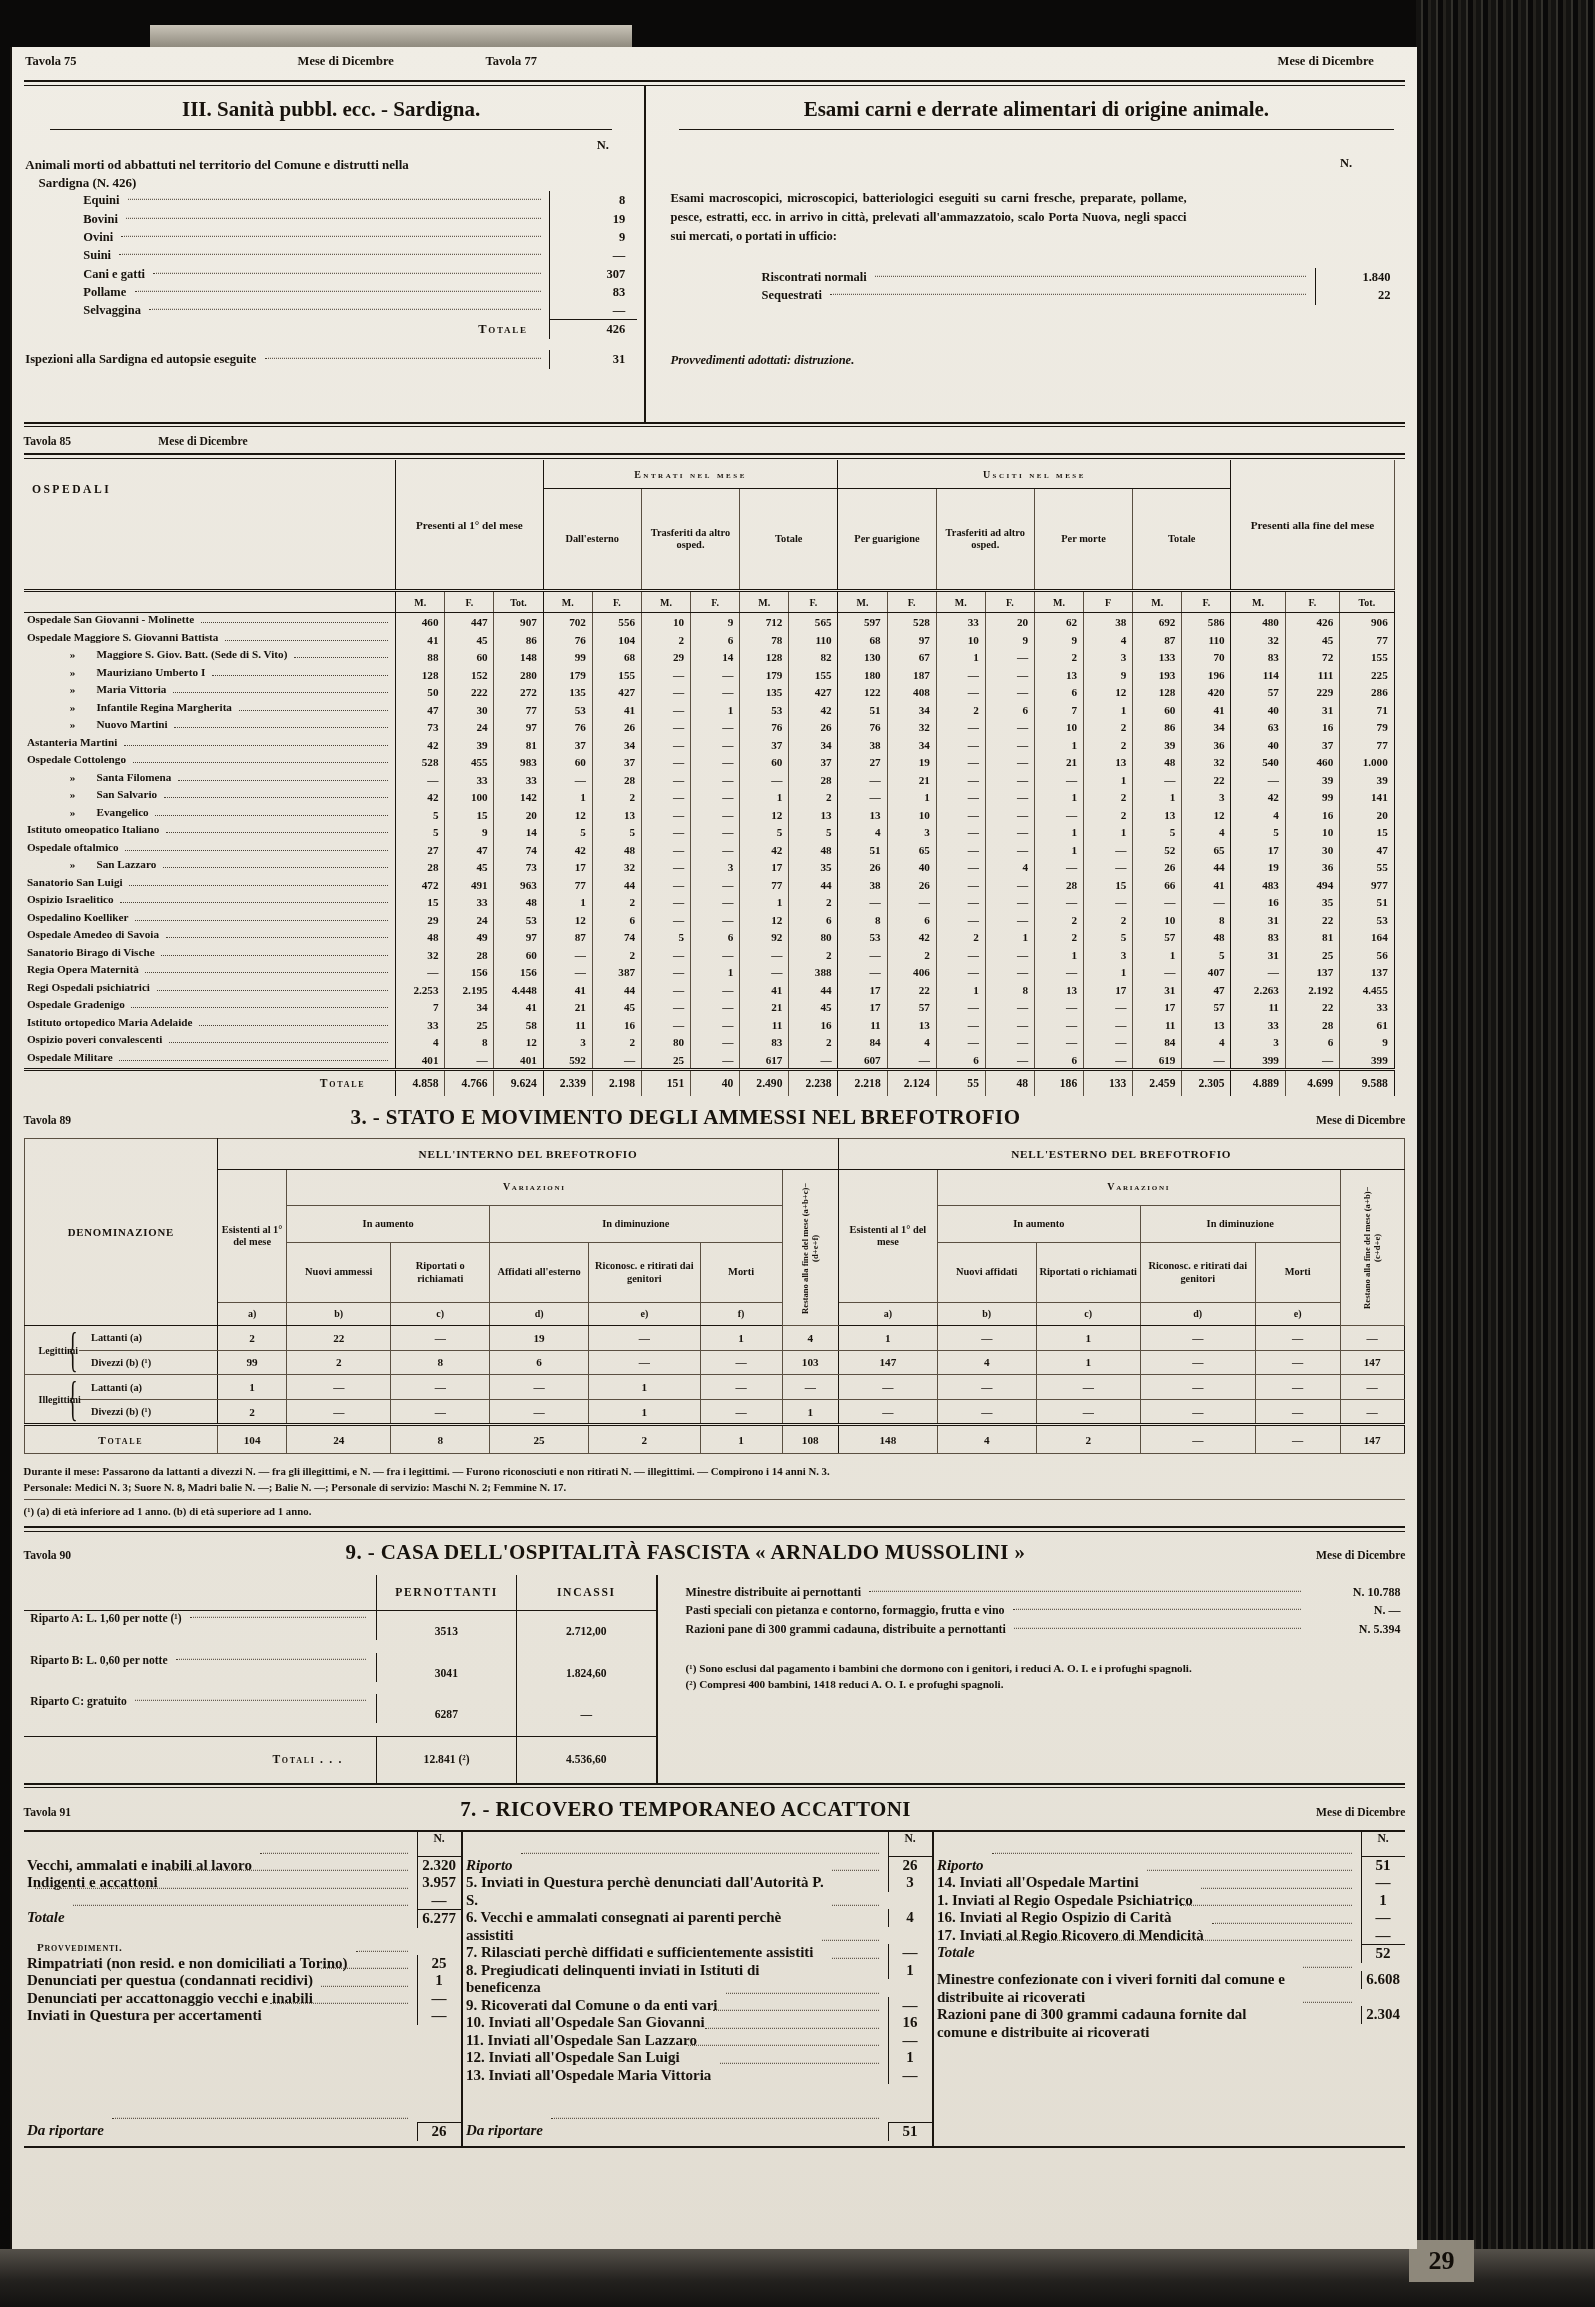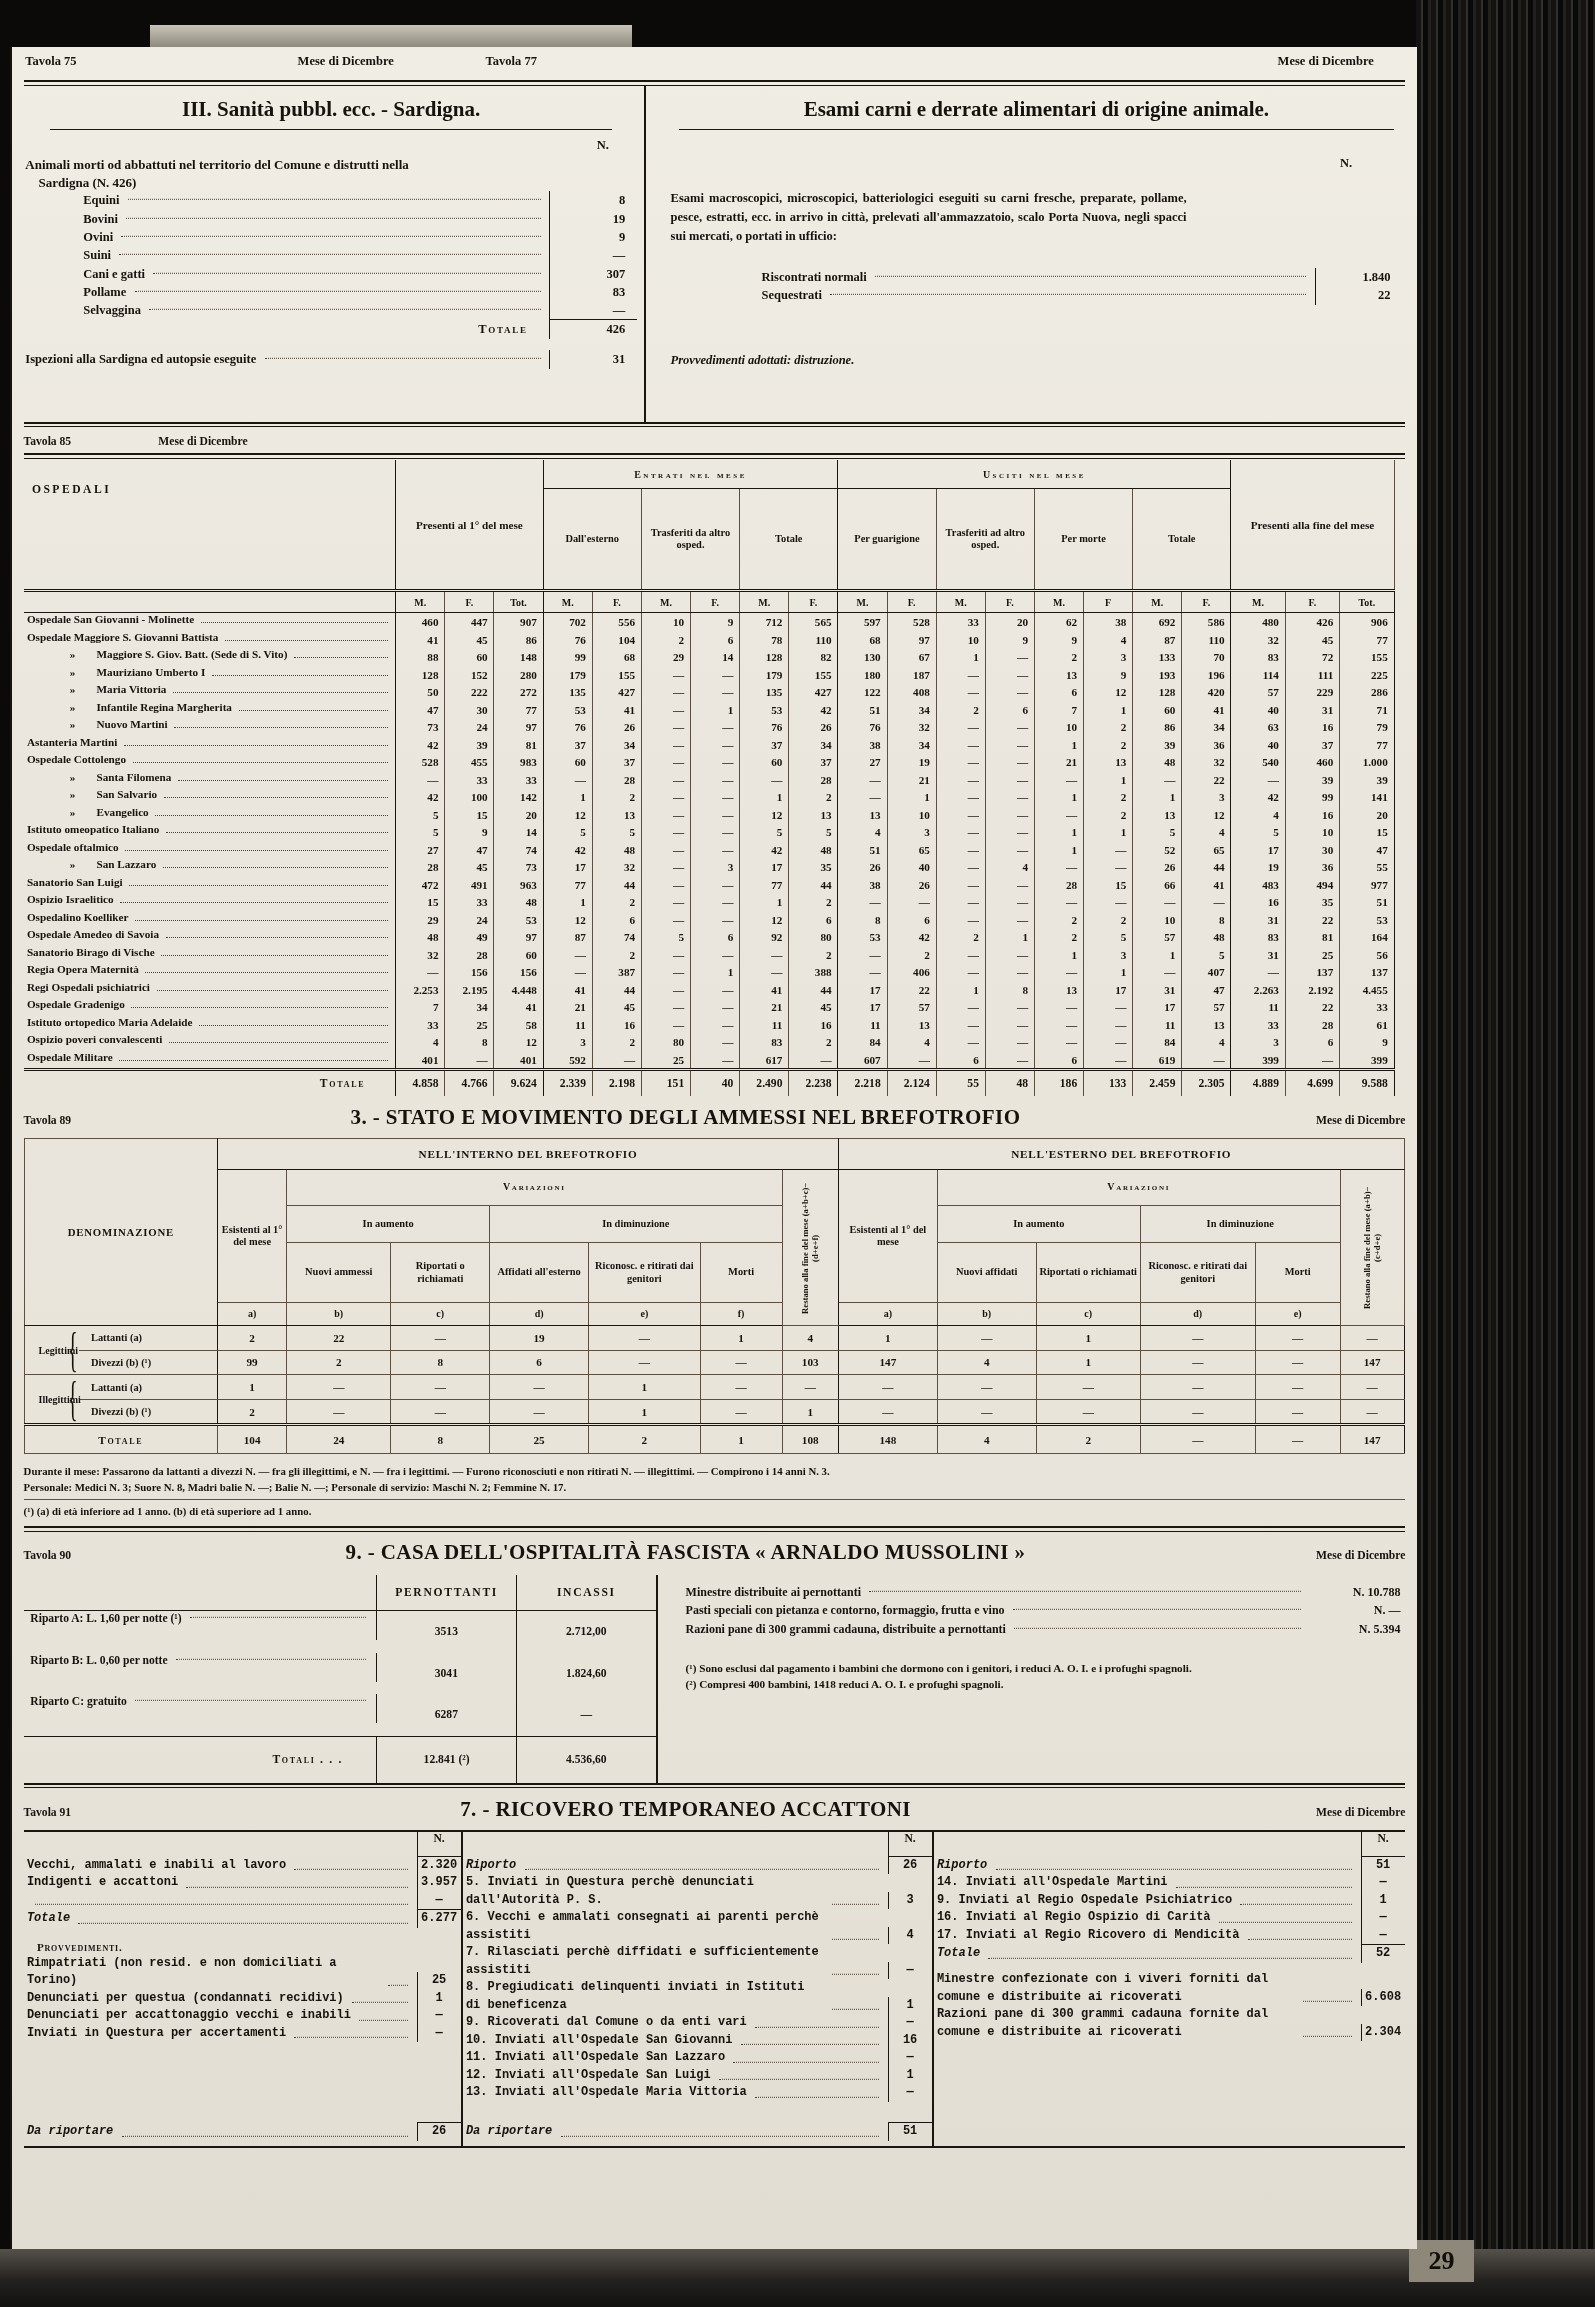--- a/index.html
+++ b/index.html
@@ -100,21 +100,21 @@
 
   
   .ric{display:flex;border-top:2.5px solid #1a150f;border-bottom:2.5px solid #1a150f;height:318px;margin-top:3.3px;width:1381px;box-sizing:border-box;}
   .ricpanel{box-sizing:border-box;padding:0 0 5px 3.3px;display:flex;flex-direction:column;}
   .ric .p1{width:439px;border-right:2.5px solid #1a150f;}
   .ric .p2{width:471px;border-right:2.5px solid #1a150f;}
   .ric .p3{width:471px;}
   .ricnh{display:flex;height:25px;border-bottom:0;}
   .ricnh .sp{flex:1;}
   .ricnh .nn{width:43px;flex:none;text-align:center;font-weight:bold;font-size:11.6px;border-left:1.7px solid #1a150f;border-bottom:1.7px solid #1a150f;}
-  .ricrow{display:flex;align-items:flex-end;font-weight:bold;font-size:12px;line-height:17.5px;font-family:Liberation Mono, monospace;}
+  .ricrow{display:flex;align-items:flex-start;font-weight:bold;font-size:15px;line-height:17.5px;}
   .ricrow .lbl{max-width:358px;}
   .ricrow .rval{width:43px;flex:none;text-align:center;border-left:1.7px solid #1a150f;}
   .ricrow.rline .rval{border-top:1.7px solid #1a150f;}
   .ricrow.rright{justify-content:flex-end;}
   .ricrow.rright .lbl{font-style:italic;}
   .provvtitle{font-variant:small-caps;letter-spacing:0.8px;font-weight:bold;font-size:11.2px;margin:13.3px 0 1.7px 10px;}
   .mt-auto{margin-top:auto;}
   .ricpad{height:8.3px;}
 </style>
 </head>
@@ -1348,21 +1348,21 @@
           <span class="lbl">Riporto</span>
           <span class="dots"></span>
           <span class="rval">51</span>
         </div>
         <div class="ricrow">
           <span class="lbl">14. Inviati all'Ospedale Martini</span>
           <span class="dots"></span>
           <span class="rval">—</span>
         </div>
         <div class="ricrow">
-          <span class="lbl">9. Inviati al Regio Ospedale Psichiatrico</span>
+          <span class="lbl">1. Inviati al Regio Ospedale Psichiatrico</span>
           <span class="dots"></span>
           <span class="rval">1</span>
         </div>
         <div class="ricrow">
           <span class="lbl">16. Inviati al Regio Ospizio di Carità</span>
           <span class="dots"></span>
           <span class="rval">—</span>
         </div>
         <div class="ricrow">
           <span class="lbl">17. Inviati al Regio Ricovero di Mendicità</span>

